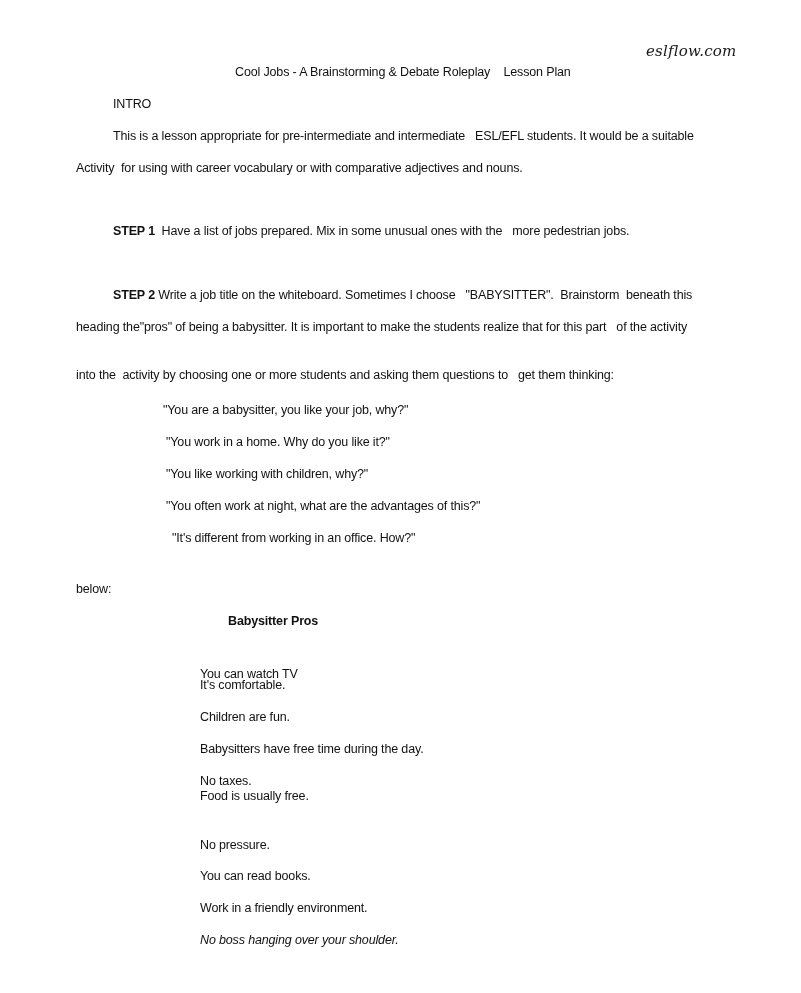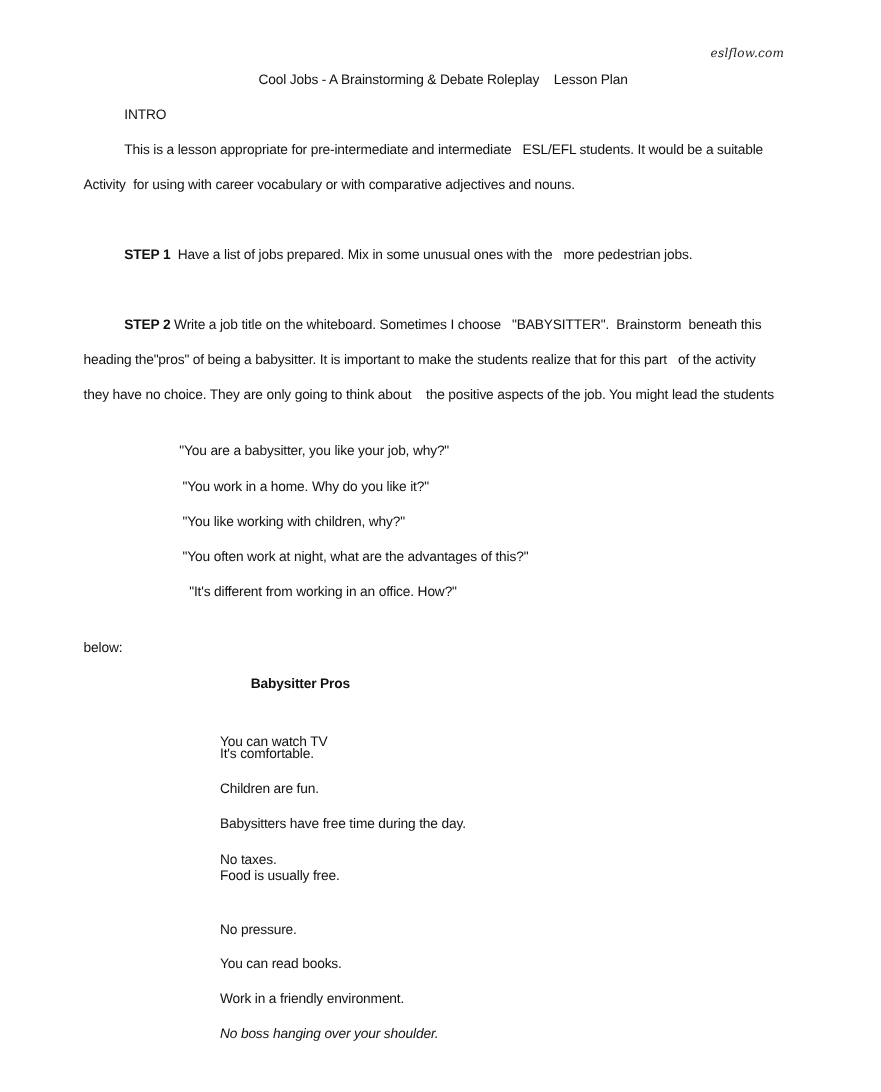--- a/index.html
+++ b/index.html
@@ -27,21 +27,21 @@
       position: absolute;
       white-space: pre;
       line-height: 16px;
     }
     .brand {
       position: absolute;
       left: 646px;
       top: 42px;
       font-family: "DejaVu Serif", "Liberation Serif", serif;
       font-style: italic;
-      font-size: 11px;
+      font-size: 15px;
       letter-spacing: 0.2px;
       color: #1a1a1a;
       text-align: center;
     }
     .bold { font-weight: bold; }
   </style>
 </head>
 <body>
 
 <div class="page">
@@ -51,21 +51,21 @@
   <div class="line" style="left:235px; top:64px;">Cool Jobs - A Brainstorming &amp; Debate Roleplay    Lesson Plan</div>
 
   <div class="line" style="left:113px; top:96px;">INTRO</div>
   <div class="line" style="left:113px; top:128px;">This is a lesson appropriate for pre-intermediate and intermediate   ESL/EFL students. It would be a suitable</div>
   <div class="line" style="left:76px; top:160px;">Activity  for using with career vocabulary or with comparative adjectives and nouns.</div>
 
   <div class="line" style="left:113px; top:223px;"><span class="bold">STEP 1</span><span>  Have a list of jobs prepared. Mix in some unusual ones with the   more pedestrian jobs.</span></div>
 
   <div class="line" style="left:113px; top:287px;text-align:right;"><span class="bold">STEP 2</span><span> Write a job title on the whiteboard. Sometimes I choose   "BABYSITTER".  Brainstorm  beneath this</span></div>
   <div class="line" style="left:76px; top:319px;">heading the"pros" of being a babysitter. It is important to make the students realize that for this part   of the activity</div>
-  <div class="line" style="left:76px; top:351px;">they have no choice. They are only going to think about    the positive aspects of the job. You might lead the students</div>
+  <div class="line" style="left:76px; top:367px;">into the  activity by choosing one or more students and asking them questions to   get them thinking:</div>
 
   <div class="line" style="left:163px; top:402px;">"You are a babysitter, you like your job, why?"</div>
   <div class="line" style="left:166px; top:434px;">"You work in a home. Why do you like it?"</div>
   <div class="line" style="left:166px; top:466px;">"You like working with children, why?"</div>
   <div class="line" style="left:166px; top:498px;">"You often work at night, what are the advantages of this?"</div>
   <div class="line" style="left:172px; top:530px;">"It's different from working in an office. How?"</div>
 
   <div class="line" style="left:76px; top:581px;">below:</div>
 
   <div class="line bold" style="left:228px; top:613px;">Babysitter Pros</div>

